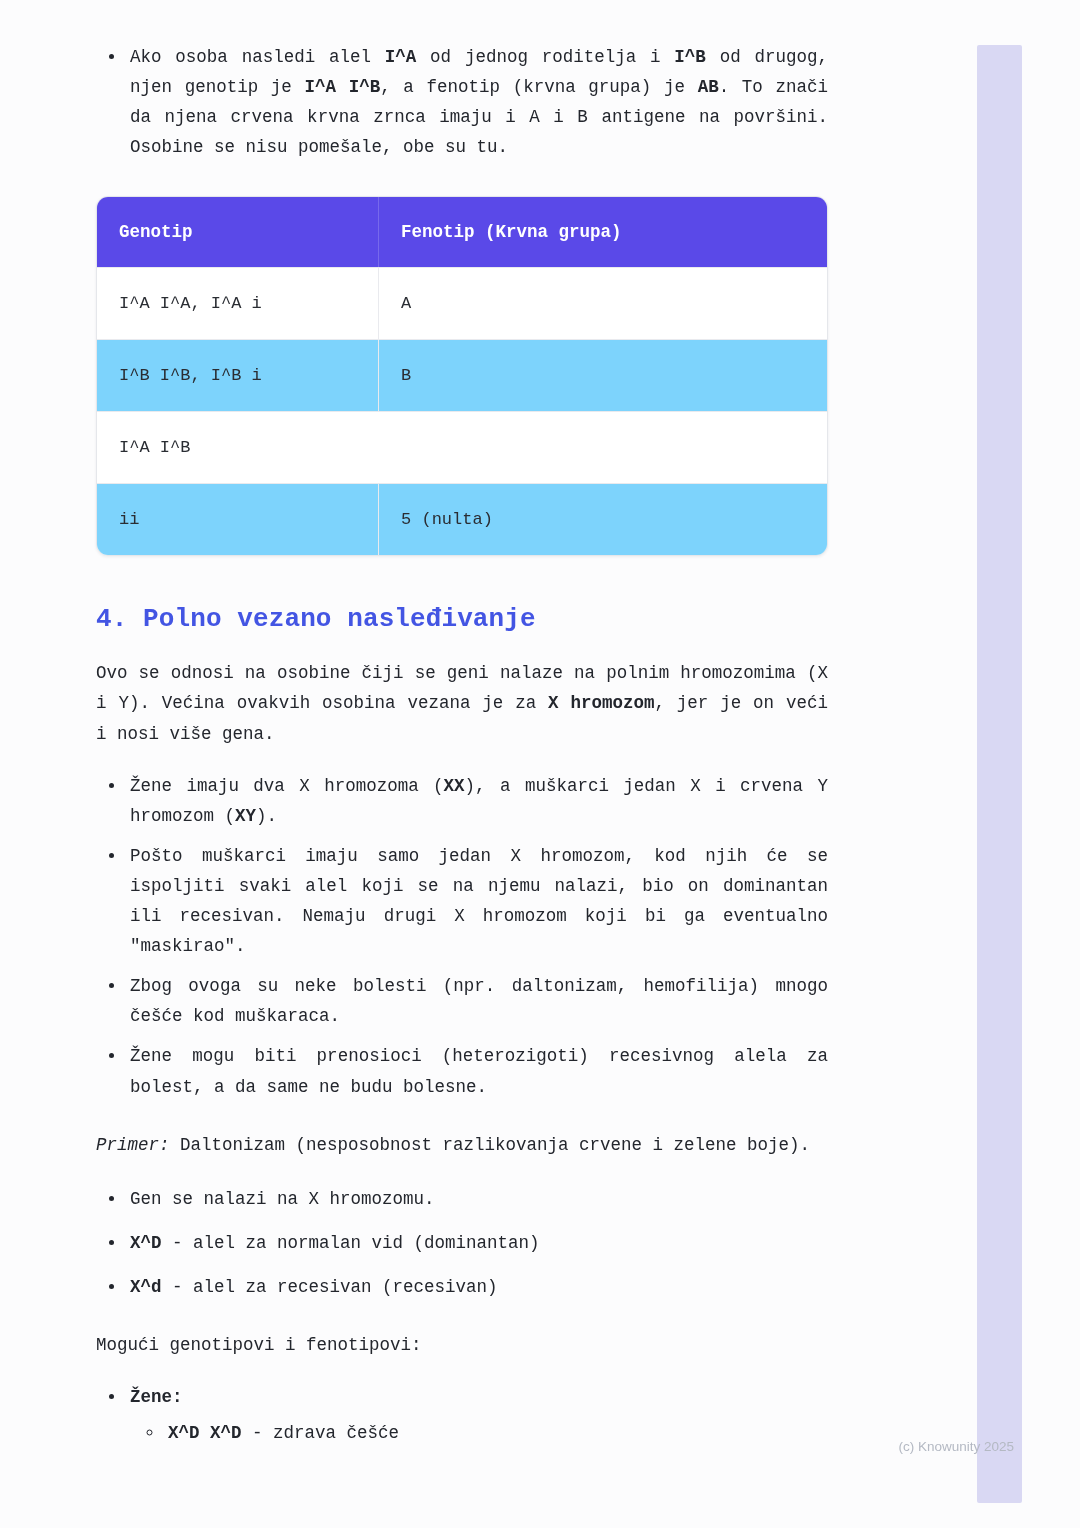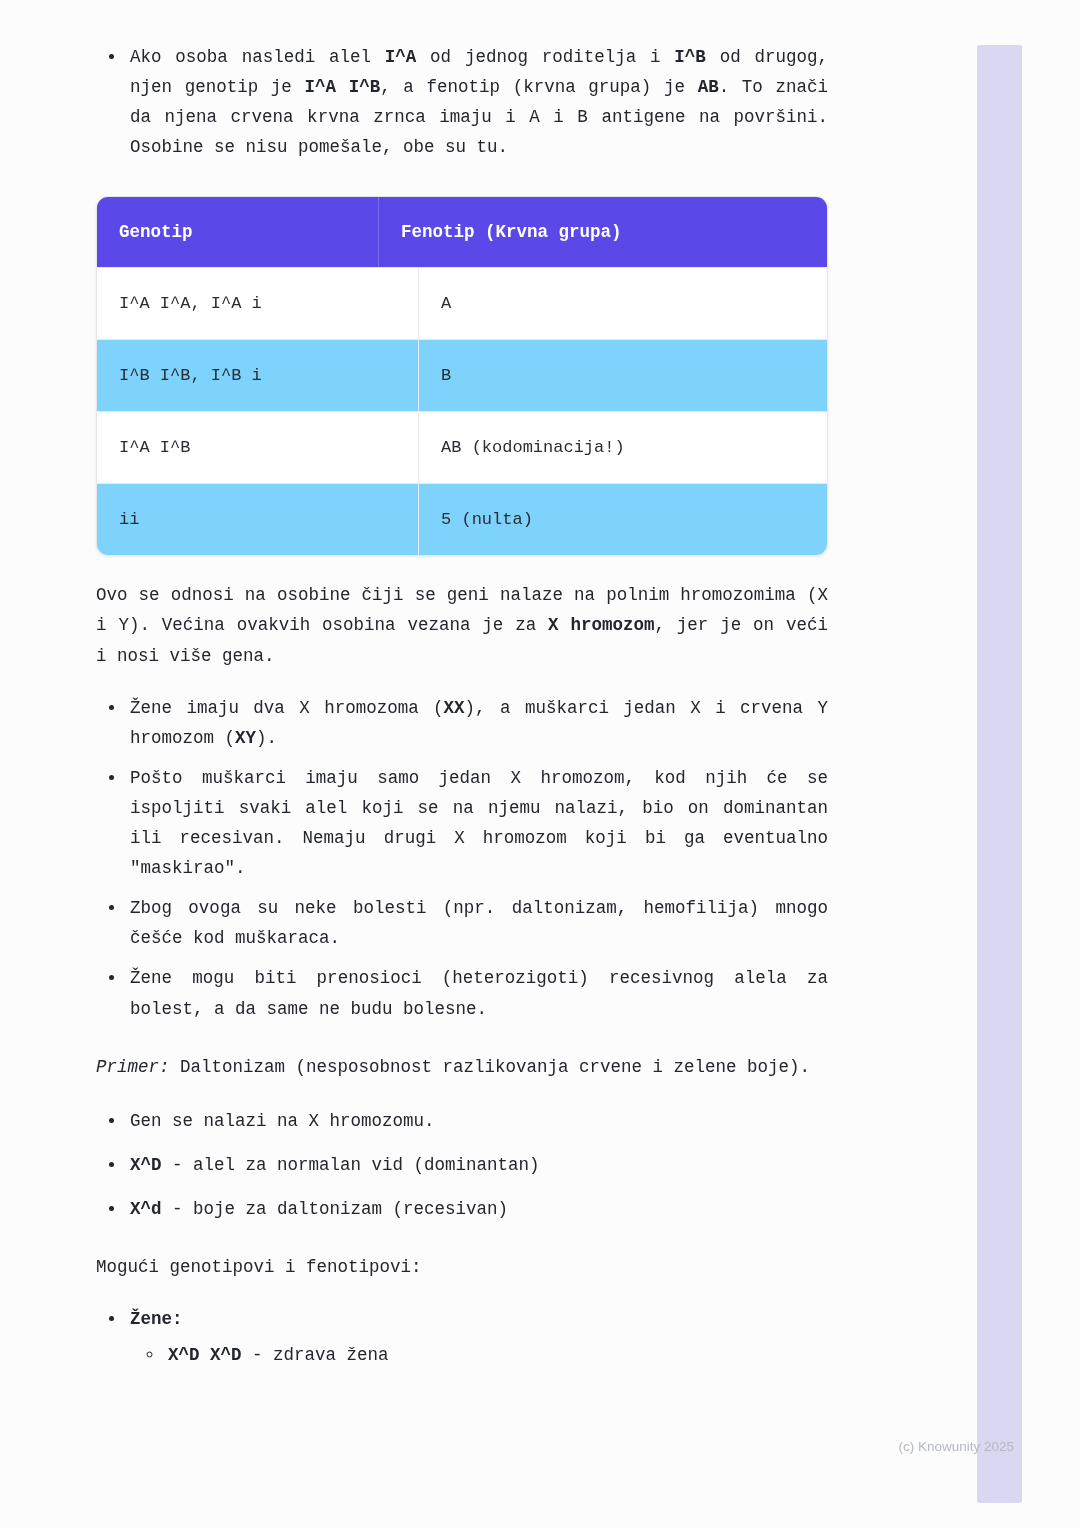--- a/index.html
+++ b/index.html
@@ -55,21 +55,21 @@
     background: #fff;
   }
   .trow, .thead { display: flex; }
   .thead {
     background: var(--color-table_header, #5a49e8);
     color: #ffffff;
     font-weight: 700;
     font-size: 17.5px;
   }
   .thead .cell { padding: 25px 22px; }
-  .trow { border-top: 1px solid #e9eaee; background: #ffffff; font-size: 17px; color: #2a2d33; gap: 40px; }
+  .trow { border-top: 1px solid #e9eaee; background: #ffffff; font-size: 17px; color: #2a2d33; }
   .trow.alt { background: #7dd3fc; }
   .trow .cell { padding: 26px 22px; }
   .cell.c1 { width: 38.5%; flex: none; }
   .cell.c2 { flex: 1; border-left: 1px solid #e9eaee; }
   .thead .cell.c2 { border-left: 1px solid rgba(255,255,255,0.18); }
 
   h2.section-title {
     margin: 48px 0 0;
     font-size: 26px;
     font-weight: 700;
@@ -125,28 +125,28 @@
       <div class="trow">
         <div class="cell c1">I^A I^A, I^A i</div>
         <div class="cell c2">A</div>
       </div>
       <div class="trow alt">
         <div class="cell c1">I^B I^B, I^B i</div>
         <div class="cell c2">B</div>
       </div>
       <div class="trow">
         <div class="cell c1">I^A I^B</div>
-        <div class="cell c2">AB (kodominacija!)</div>
       </div>
       <div class="trow alt">
         <div class="cell c1">ii</div>
         <div class="cell c2">5 (nulta)</div>
       </div>
     </div>
 
+    <h2 class="section-title">4. Polno vezano nasleđivanje</h2>
 
     <p class="para"><span>Ovo se odnosi na osobine čiji se geni nalaze na polnim hromozomima (X i Y). Većina ovakvih osobina vezana je za </span><span class="b">X hromozom</span><span>, jer je on veći i nosi više gena.</span></p>
 
     <ul class="blist main">
       <li>
         <span><span>Žene imaju dva X hromozoma (</span><span class="b">XX</span><span>), a muškarci jedan X i crvena Y hromozom (</span><span class="b">XY</span><span>).</span></span>
       </li>
       <li>
         <span><span>Pošto muškarci imaju samo jedan X hromozom, kod njih će se ispoljiti svaki alel koji se na njemu nalazi, bio on dominantan ili recesivan. Nemaju drugi X hromozom koji bi ga eventualno "maskirao".</span></span>
       </li>
@@ -161,32 +161,32 @@
     <p class="para primer"><span class="i">Primer:</span><span> Daltonizam (nesposobnost razlikovanja crvene i zelene boje).</span></p>
 
     <ul class="blist dalt">
       <li>
         <span><span>Gen se nalazi na X hromozomu.</span></span>
       </li>
       <li>
         <span><span class="b">X^D</span><span> - alel za normalan vid (dominantan)</span></span>
       </li>
       <li>
-        <span><span class="b">X^d</span><span> - boje za daltonizam (recesivan)</span></span>
+        <span><span class="b">X^d</span><span> - alel za recesivan (recesivan)</span></span>
       </li>
     </ul>
 
     <p class="para genotypes">Mogući genotipovi i fenotipovi:</p>
 
     <ul class="blist zene">
       <li>
         <span><span class="b">Žene:</span></span>
         <ul class="sublist">
           <li>
-            <span><span class="b">X^D X^D</span><span> - zdrava žena</span></span>
+            <span><span class="b">X^D X^D</span><span> - zdrava češće</span></span>
           </li>
         </ul>
       </li>
     </ul>
 
   </div>
 
   <div class="stripe"></div>
 
   <div class="footer">(c) Knowunity 2025</div>

